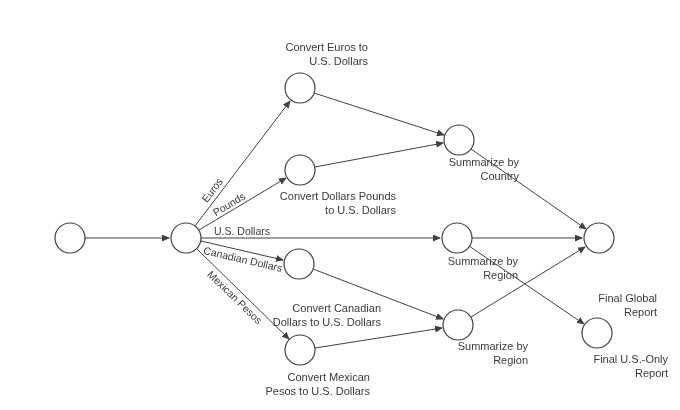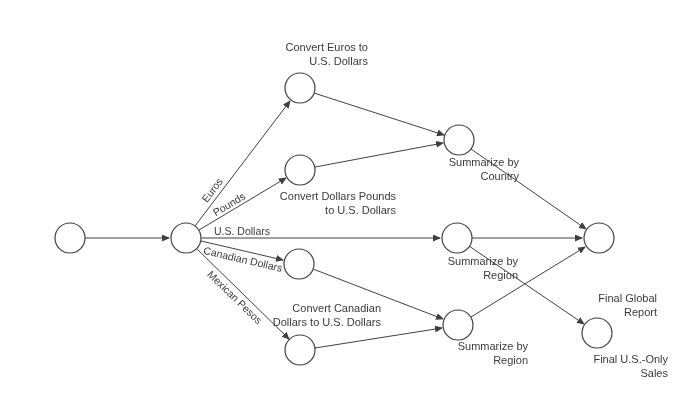--- a/index.html
+++ b/index.html
@@ -85,30 +85,32 @@
     <circle class="node" cx="599" cy="238" r="15"></circle>
     <circle class="node" cx="597" cy="333" r="15"></circle>
   </svg>
 
   <div class="node-label" style="left:228px; top:41px;">Convert Euros to
 U.S. Dollars</div>
   <div class="node-label" style="left:256px; top:190px;">Convert Dollars Pounds
 to U.S. Dollars</div>
   <div class="node-label" style="left:241px; top:282px;margin-top:20px;">Convert Canadian
 Dollars to U.S. Dollars</div>
+  <div class="node-label" style="left:230px; top:371px;">Convert Mexican
+Pesos to U.S. Dollars</div>
   <div class="node-label" style="left:379px; top:156px;">Summarize by
 Country</div>
   <div class="node-label" style="left:378px; top:255px;">Summarize by
 Region</div>
   <div class="node-label" style="left:388px; top:340px;">Summarize by
 Region</div>
   <div class="node-label" style="left:517px; top:259px;margin-top:33px;">Final Global
 Report</div>
   <div class="node-label" style="left:528px; top:353px;">Final U.S.-Only
-Sales</div>
+Report</div>
 
   <div class="edge-label" style="left:212px; top:190px; transform:translate(-50%,-50%) rotate(-53deg);">Euros</div>
   <div class="edge-label" style="left:229px; top:204px; transform:translate(-50%,-50%) rotate(-31deg);">Pounds</div>
   <div class="edge-label" style="left:242px; top:231px; transform:translate(-50%,-50%);">U.S. Dollars</div>
   <div class="edge-label" style="left:243px; top:259px; transform:translate(-50%,-50%) rotate(13deg);">Canadian Dollars</div>
   <div class="edge-label" style="left:235px; top:297px; transform:translate(-50%,-50%) rotate(44deg);">Mexican Pesos</div>
 
 </div>
 
 </body></html>

